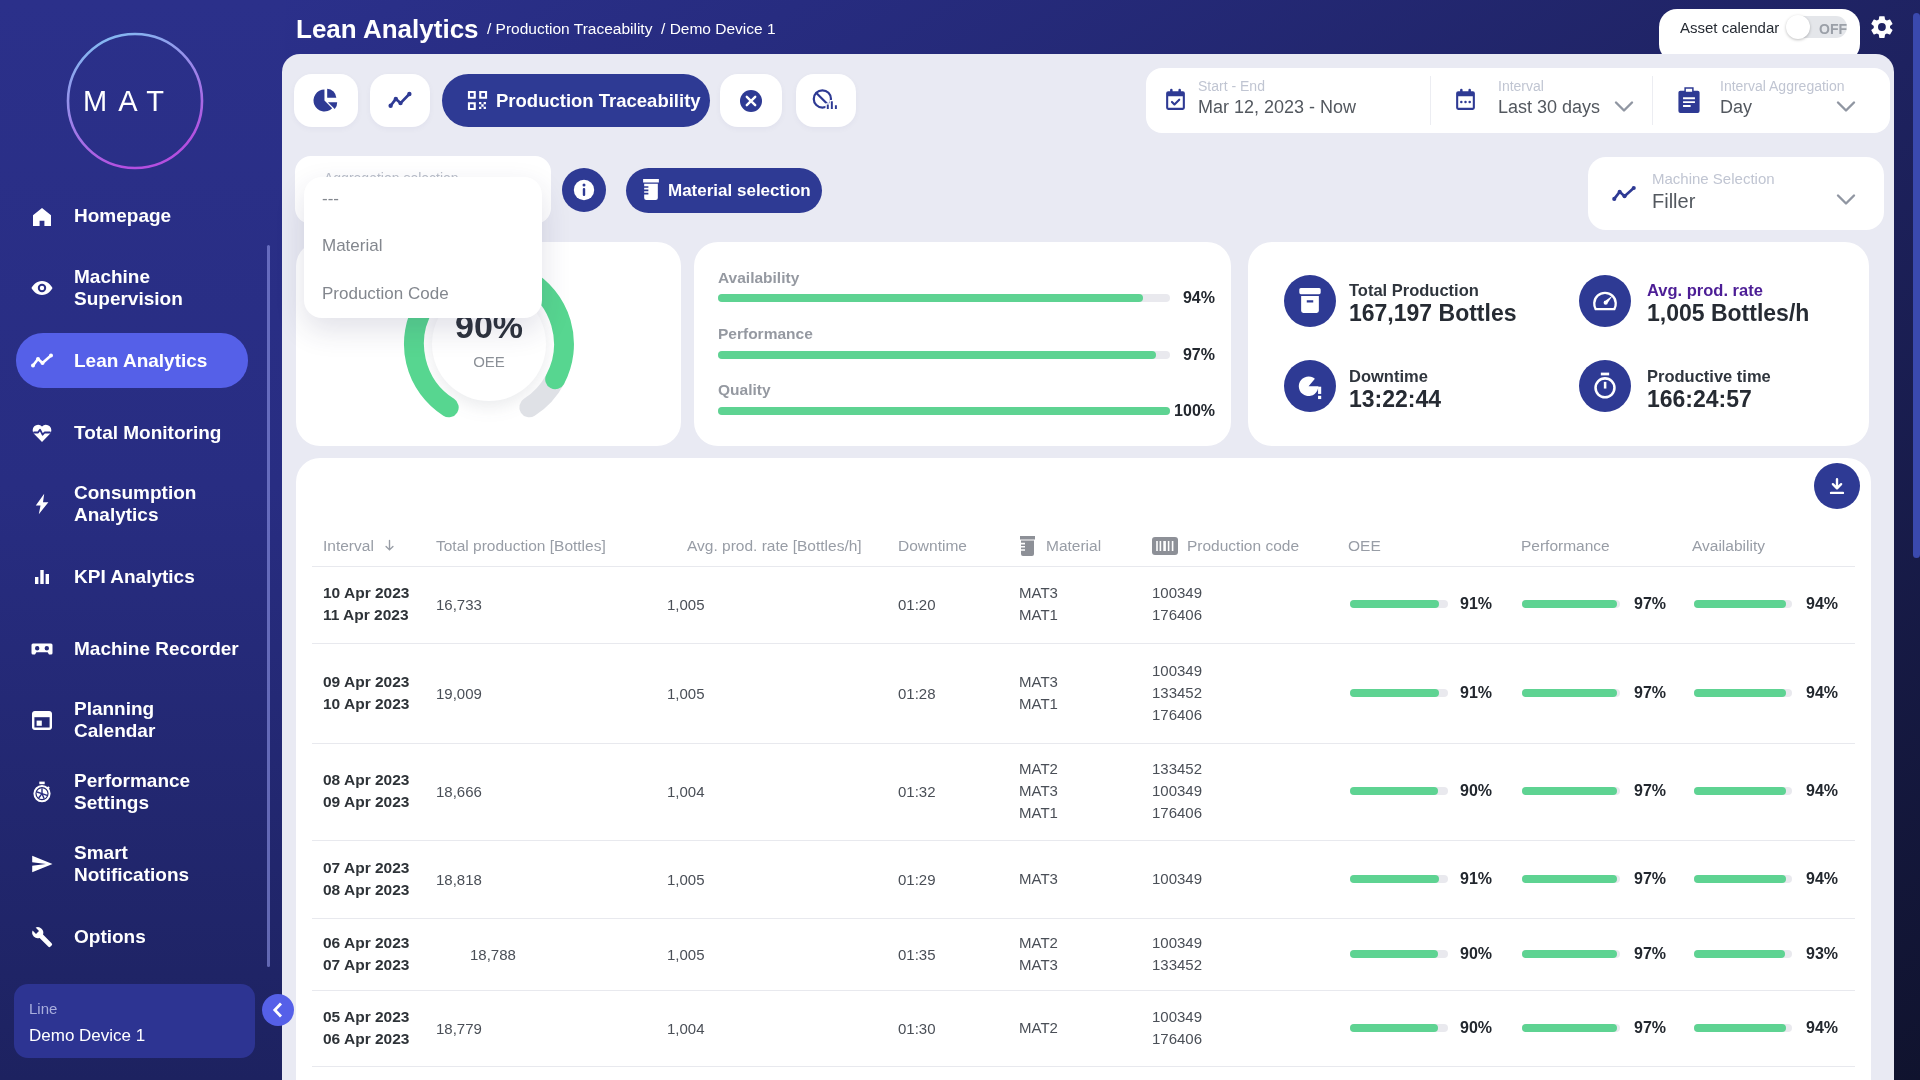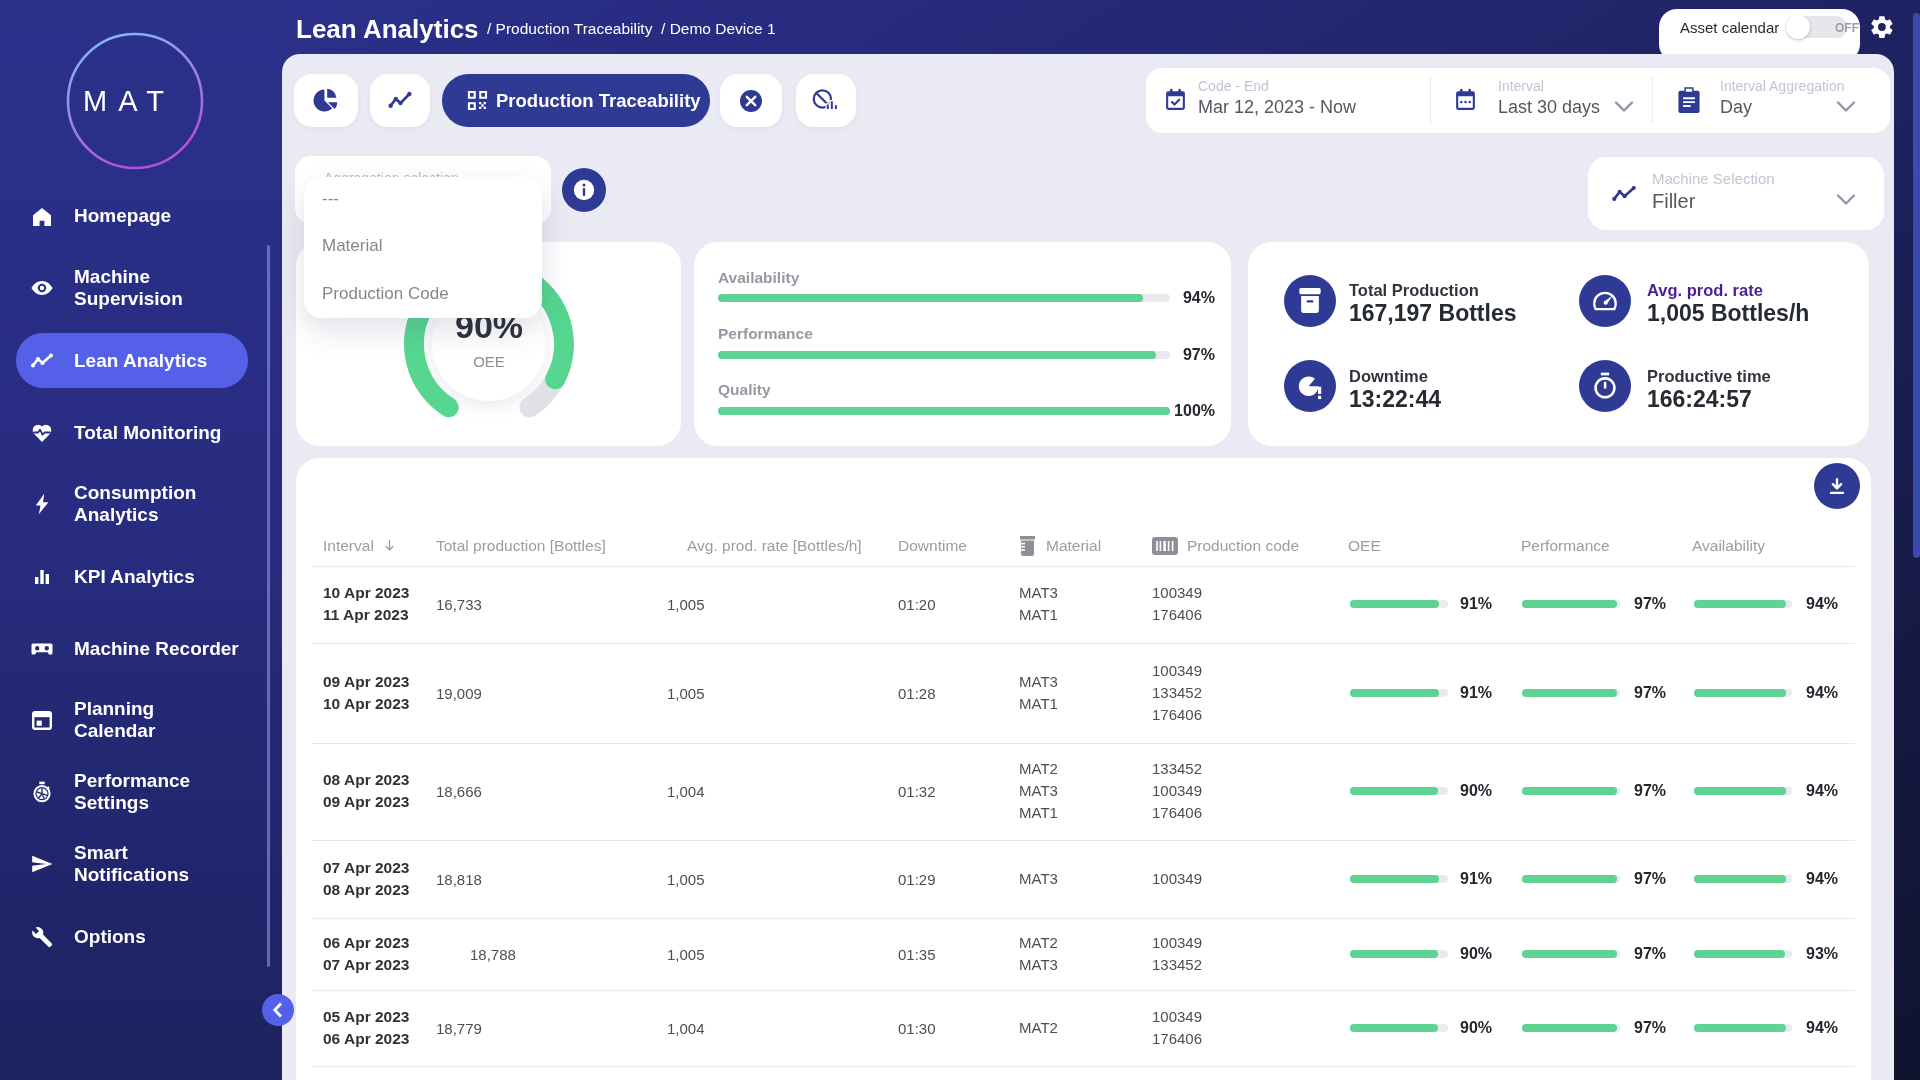--- a/index.html
+++ b/index.html
@@ -131,32 +131,36 @@
       </svg>
       <div class="lbl" style="top:0px;">Smart<br>Notifications</div>
     </div>
   <div class="nav" style="top:925px;">
       <svg class="ic" style="top:0px;" viewBox="0 0 24 24">
         <path fill="#fff" d="M21.6 18.2 13 9.6a5.6 5.6 0 0 0-7.4-7L9 6 6 9 2.6 5.6a5.6 5.6 0 0 0 7 7.4l8.6 8.6a1.6 1.6 0 0 0 2.3 0l1.1-1.1a1.6 1.6 0 0 0 0-2.3Z"></path>
       </svg>
       <div class="lbl" style="top:1px;">Options</div>
     </div>
   <div id="sbar"></div>
+  <div id="linecard">
+    <div style="position:absolute;left:15px;top:16px;color:#a9aedd;font-size:15px;">Line</div>
+    <div style="position:absolute;left:15px;top:42px;color:#fff;font-size:17px;">Demo Device 1</div>
+  </div>
   <div id="collapse">
       <svg style="position:absolute;left:10px;top:8px;" width="12" height="16" viewBox="0 0 12 16">
         <path fill="none" stroke="#fff" stroke-width="2.8" d="M9 1.5 2.8 8 9 14.5"></path>
       </svg>
     </div>
 
   <div id="hdrtitle">Lean Analytics</div>
   <div id="hdrcrumb">/ Production Traceability &nbsp;/ Demo Device 1</div>
   <div id="assetpill">
     <div style="position:absolute;left:21px;top:10px;color:#262b33;font-size:15px;">Asset calendar</div>
     <div style="position:absolute;left:128px;top:7px;width:60px;height:22px;border-radius:11px;background:#e4e6ea;">
-      <div style="position:absolute;left:48px;top:5px;color:#9ba0a8;font-size:12px;font-weight:700;">OFF</div>
+      <div style="position:absolute;left:32px;top:5px;color:#9ba0a8;font-size:14px;font-weight:700;">OFF</div>
       <div style="position:absolute;left:-1px;top:-1px;width:24px;height:24px;border-radius:50%;background:#fff;box-shadow:0 1px 3px rgba(0,0,0,0.25);"></div>
     </div>
   </div>
   <svg id="gear" class="abs" style="left:1869px;top:14px;" width="26" height="26" viewBox="0 0 24 24">
     <path fill="#fff" d="M19.4 13c.04-.32.06-.65.06-1s-.02-.68-.07-1l2.1-1.65a.5.5 0 0 0 .12-.64l-2-3.46a.5.5 0 0 0-.61-.22l-2.49 1a7.3 7.3 0 0 0-1.73-1l-.38-2.65A.49.49 0 0 0 13.92 2h-4a.49.49 0 0 0-.49.42L9.05 5.07a7.68 7.68 0 0 0-1.73 1l-2.49-1a.49.49 0 0 0-.6.22l-2 3.46a.49.49 0 0 0 .12.64L4.45 11c-.05.32-.08.66-.08 1s.03.68.08 1l-2.11 1.65a.5.5 0 0 0-.12.64l2 3.46c.12.22.39.3.61.22l2.49-1c.52.4 1.1.73 1.73 1l.38 2.65c.04.24.24.42.49.42h4c.25 0 .46-.18.49-.42l.38-2.65a7.3 7.3 0 0 0 1.73-1l2.49 1c.23.09.49 0 .61-.22l2-3.46a.5.5 0 0 0-.12-.64ZM11.92 15.6a3.6 3.6 0 1 1 0-7.2 3.6 3.6 0 0 1 0 7.2Z"></path>
   </svg>
 
   <div id="main"></div>
 
   <div class="wbtn" style="left:294px;top:74px;width:64px;height:53px;">
@@ -192,21 +196,21 @@
     <svg style="position:absolute;left:16px;top:14px;" width="27" height="26" viewBox="0 0 26 25">
       <circle cx="10" cy="10.5" r="8.3" fill="none" stroke="#2e3a94" stroke-width="2.1"></circle>
       <path stroke="#2e3a94" stroke-width="2.1" stroke-linecap="round" d="M4.2 4.7 16 16.5"></path>
       <path fill="#2e3a94" stroke="#fff" stroke-width="1.3" d="M13.6 15.2h3.2v5.6h-3.2Zm3.9-3h3.2v8.6h-3.2Zm3.9 3.8h3.2v4.8h-3.2Z"></path>
     </svg>
   </div>
 
   <div class="card" style="left:1146px;top:68px;width:744px;height:65px;border-radius:16px;">
     <div style="position:absolute;left:284px;top:8px;width:1px;height:49px;background:#ecedf2;"></div>
     <div style="position:absolute;left:506px;top:8px;width:1px;height:49px;background:#ecedf2;"></div>
-    <div class="lbl-light" style="position:absolute;left:52px;top:10px;">Code - End</div>
+    <div class="lbl-light" style="position:absolute;left:52px;top:10px;">Start - End</div>
     <div class="val-dark" style="position:absolute;left:52px;top:29px;">Mar 12, 2023 - Now</div>
     <div class="lbl-light" style="position:absolute;left:352px;top:10px;">Interval</div>
     <div class="val-dark" style="position:absolute;left:352px;top:29px;">Last 30 days</div>
     <div class="lbl-light" style="position:absolute;left:574px;top:10px;">Interval Aggregation</div>
     <div class="val-dark" style="position:absolute;left:574px;top:29px;">Day</div>
     <svg style="position:absolute;left:17px;top:20px;" width="25" height="25" viewBox="0 0 24 24">
       <path fill="#2e3a94" d="M5 3h14a2 2 0 0 1 2 2v14a2 2 0 0 1-2 2H5a2 2 0 0 1-2-2V5a2 2 0 0 1 2-2Zm0 5v11h14V8Z"></path>
       <path fill="none" stroke="#2e3a94" stroke-width="2" stroke-linecap="round" stroke-linejoin="round" d="m8.6 13.4 2.4 2.4 4.6-4.6"></path>
       <path stroke="#2e3a94" stroke-width="2.4" stroke-linecap="round" d="M8 1.8v3M16 1.8v3"></path>
     </svg>
@@ -254,20 +258,26 @@
     <div style="position:absolute;left:18px;top:59px;color:#83878e;font-size:17px;">Material</div>
     <div style="position:absolute;left:18px;top:107px;color:#83878e;font-size:17px;">Production Code</div>
   </div>
 
   <div style="position:absolute;left:562px;top:168px;width:44px;height:44px;border-radius:50%;background:#2e3a94;">
     <svg style="position:absolute;left:11px;top:11px;" width="22" height="22" viewBox="0 0 22 22">
       <circle cx="11" cy="11" r="10.2" fill="#fff"></circle>
       <rect x="9.8" y="9" width="2.4" height="8" rx="1.1" fill="#2e3a94"></rect>
       <circle cx="11" cy="6" r="1.5" fill="#2e3a94"></circle>
     </svg>
+  </div>
+  <div class="bluepill" style="left:626px;top:168px;width:196px;height:45px;font-size:17px;border-radius:23px;">
+    <svg style="position:absolute;left:16px;top:11px;" width="18" height="21" viewBox="0 0 17 20">
+      <path fill="#fff" fill-rule="evenodd" d="M1 0h15v3.4H1Zm1 4.6h13V18a2 2 0 0 1-2 2H4a2 2 0 0 1-2-2Zm0 2.2h4v1.6H2Zm0 3.2h4v1.6H2Zm0 3.2h4v1.6H2Z"></path>
+    </svg>
+    <span style="margin-left:42px;">Material selection</span>
   </div>
 
   <div class="card" style="left:296px;top:242px;width:385px;height:204px;"></div>
   <svg class="abs" style="left:389px;top:244px;" width="200" height="200" viewBox="0 0 200 200">
     <circle cx="100" cy="100" r="57" fill="#fff" style="filter:drop-shadow(0 6px 8px rgba(60,65,90,0.10));"></circle>
     <path d="M 166.2 135.2 A 75 75 0 0 1 140.3 163.3" fill="none" stroke="#dfe1e6" stroke-width="20" stroke-linecap="round"></path>
     <path d="M 59.7 163.3 A 75 75 0 1 1 166.2 135.2" fill="none" stroke="#57d690" stroke-width="20" stroke-linecap="round"></path>
     <text x="100" y="94" text-anchor="middle" font-size="34" font-weight="700" fill="#2d333c" font-family="Liberation Sans">90%</text>
     <text x="100" y="123" text-anchor="middle" font-size="15" fill="#8b9097" font-family="Liberation Sans">OEE</text>
   </svg>

